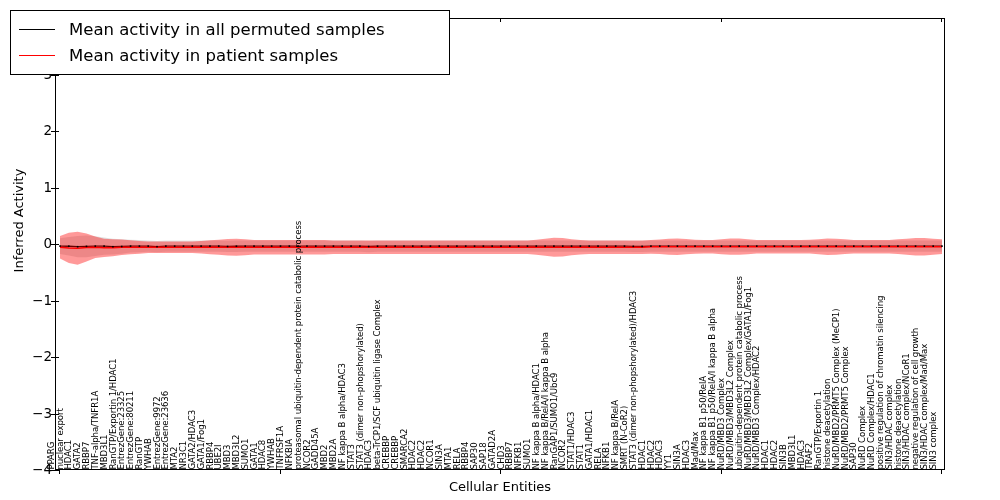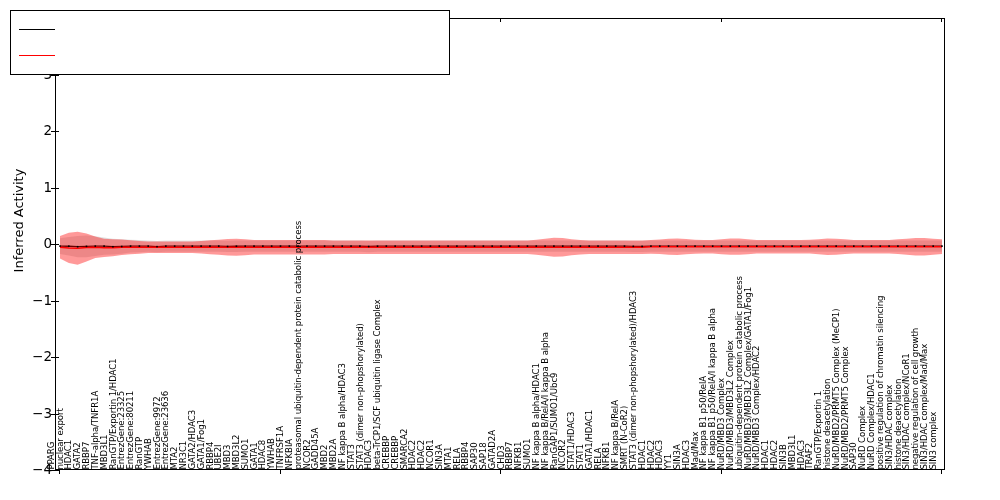--- a/index.html
+++ b/index.html
@@ -225,20 +225,21 @@
       <div class="xtick-mark-top" style="left: 279.5px;"></div>
       <div class="xtick-mark" style="left: 500px;"></div>
       <div class="xtick-mark-top" style="left: 500px;"></div>
       <div class="xtick-mark" style="left: 720.5px;"></div>
       <div class="xtick-mark-top" style="left: 720.5px;"></div>
       <div class="xtick-mark" style="left: 941px;"></div>
       <div class="xtick-mark-top" style="left: 941px;"></div>
     </div>
 
   <div id="y-axis-label">Inferred Activity</div>
+  <div id="x-axis-label">Cellular Entities</div>
 
   <div id="xlabels">
       <div class="xlab" style="left: 0.8px; bottom: 30px;">PPARG</div>
       <div class="xlab" style="left: 9.62px; bottom: 30px;">nuclear export</div>
       <div class="xlab" style="left: 18.44px; bottom: 30px;">HDAC1</div>
       <div class="xlab" style="left: 27.26px; bottom: 30px;">GATA2</div>
       <div class="xlab" style="left: 36.08px; bottom: 30px;">RBBP7</div>
       <div class="xlab" style="left: 44.9px; bottom: 30px;">TNF-alpha/TNFR1A</div>
       <div class="xlab" style="left: 53.72px; bottom: 30px;">MBD3L1</div>
       <div class="xlab" style="left: 62.54px; bottom: 30px;">RanGTP/Exportin 1/HDAC1</div>
@@ -333,19 +334,21 @@
       <div class="xlab" style="left: 847.52px; bottom: 30px;">histone deacetylation</div>
       <div class="xlab" style="left: 856.34px; bottom: 30px;">SIN3/HDAC complex/NCoR1</div>
       <div class="xlab" style="left: 865.16px; bottom: 30px;">negative regulation of cell growth</div>
       <div class="xlab" style="left: 873.98px; bottom: 30px;">SIN3/HDAC complex/Mad/Max</div>
       <div class="xlab" style="left: 882.8px; bottom: 30px;">SIN3 complex</div>
     </div>
 
   <div id="legend">
     <div class="legend-row">
       <span class="legend-swatch"></span>
+      <span class="legend-text">Mean activity in all permuted samples</span>
     </div>
     <div class="legend-row">
       <span class="legend-swatch red"></span>
+      <span class="legend-text">Mean activity in patient samples</span>
     </div>
   </div>
 
 </div>
 
 </body></html>

